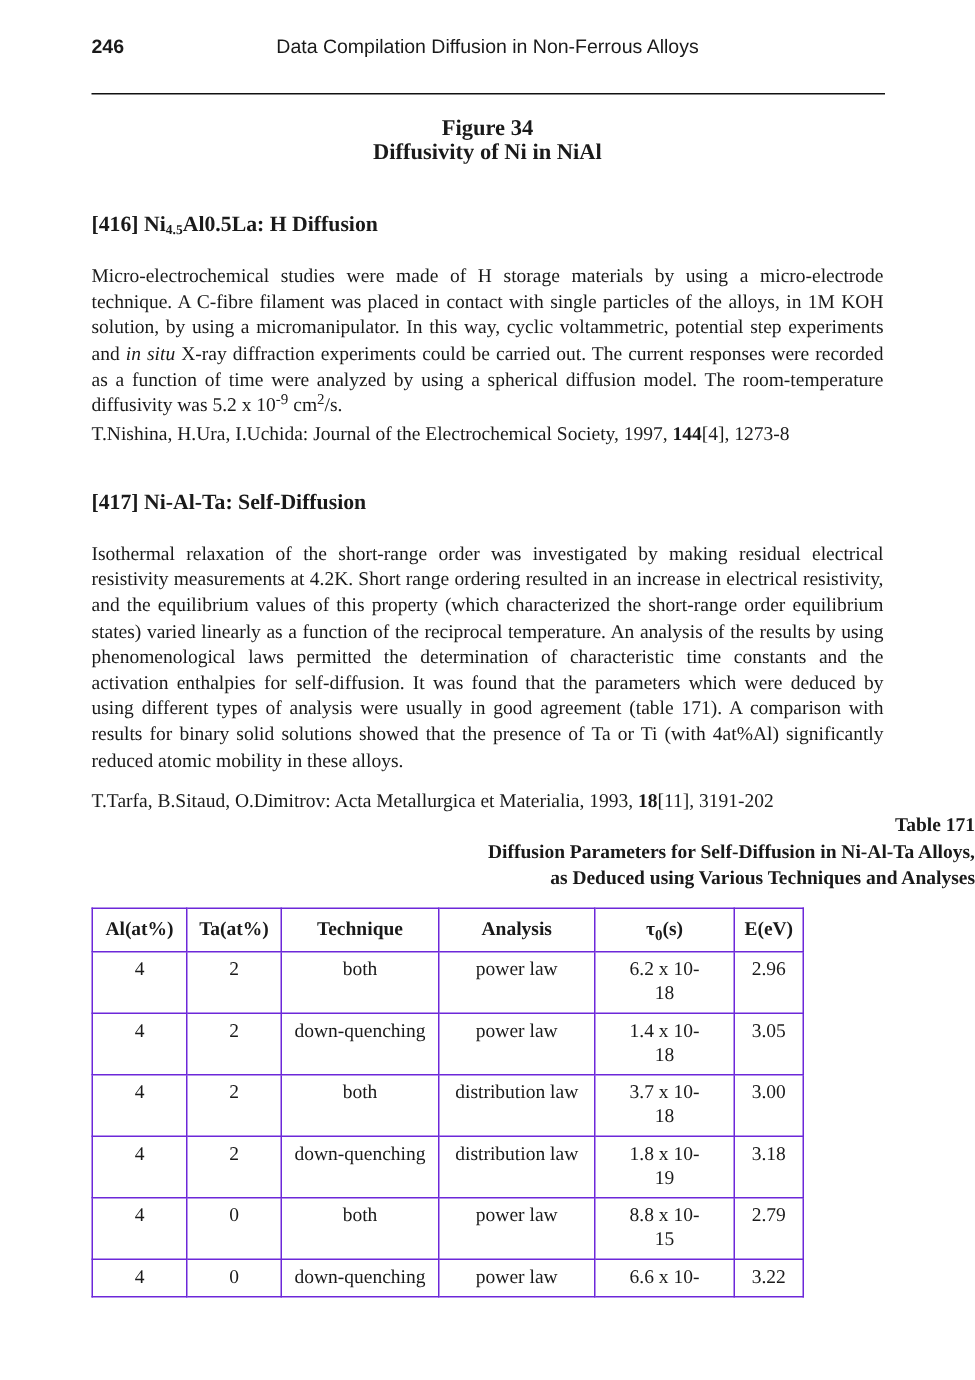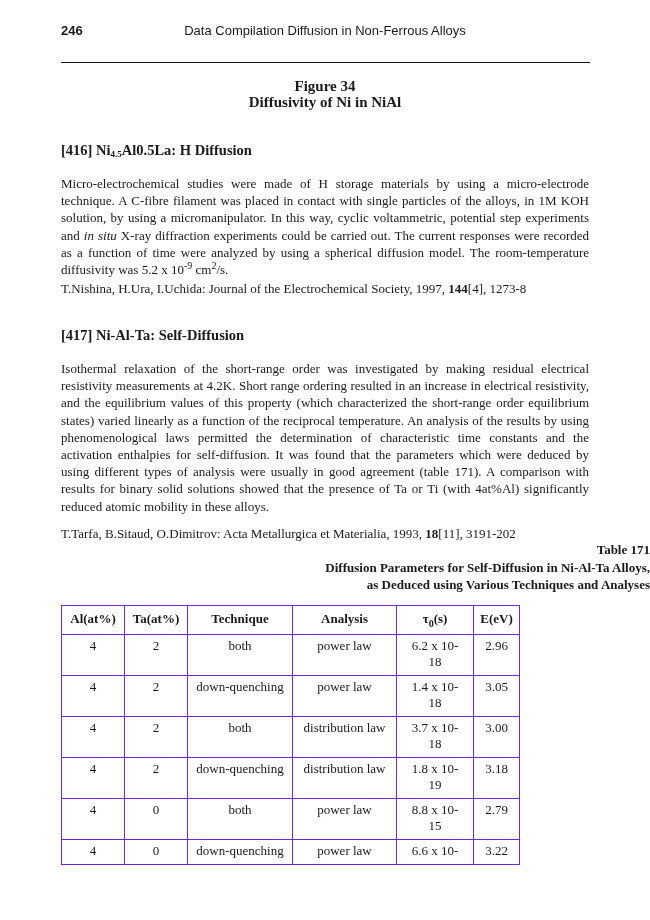--- a/index.html
+++ b/index.html
@@ -14,21 +14,21 @@
   .para { left:61px; width:528px; font-size:13px; line-height:17.2px; text-align:justify; }
   .para p { margin:0; }
   .ref { left:61px; width:540px; font-size:13px; line-height:17px; white-space:nowrap; }
   .tbl-cap { left:0; width:650px; text-align:right; font-weight:bold; font-size:13px; line-height:17.5px; top:541px; }
   sub.small { font-size:9px; vertical-align:-2px; }
   sup.small { font-size:10px; vertical-align:5px; line-height:0; }
   table.data { position:absolute; left:61px; top:605px; border-collapse:collapse; font-size:13px; }
   table.data th, table.data td { border:1px solid #6d28d9; text-align:center; vertical-align:top; padding:3px 3px 0 3px; box-sizing:border-box; }
   table.data th { height:29px; font-weight:bold; padding-top:5px; }
   table.data td { height:41px; line-height:16px; }
-  .c0{width:63px;} .c1{width:63px;} .c2{width:105px;} .c3{width:104px;} .c4{width:77px;} .c5{width:46px;margin-left:40px;}
+  .c0{width:63px;} .c1{width:63px;} .c2{width:105px;} .c3{width:104px;} .c4{width:93px;} .c5{width:46px;margin-left:40px;}
   td.tau { padding-top:7px; }
 </style>
 </head>
 <body>
 
 <div class="abs header-num">246</div>
 <div class="abs header-title">Data Compilation Diffusion in Non-Ferrous Alloys</div>
 <div class="abs rule"></div>
 
 <div class="abs fig-cap">

